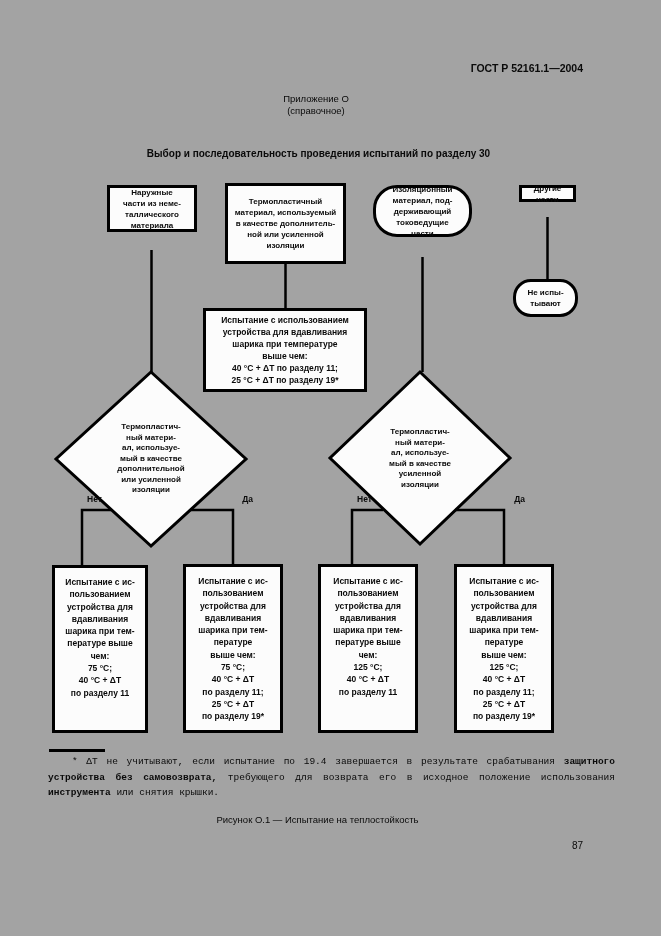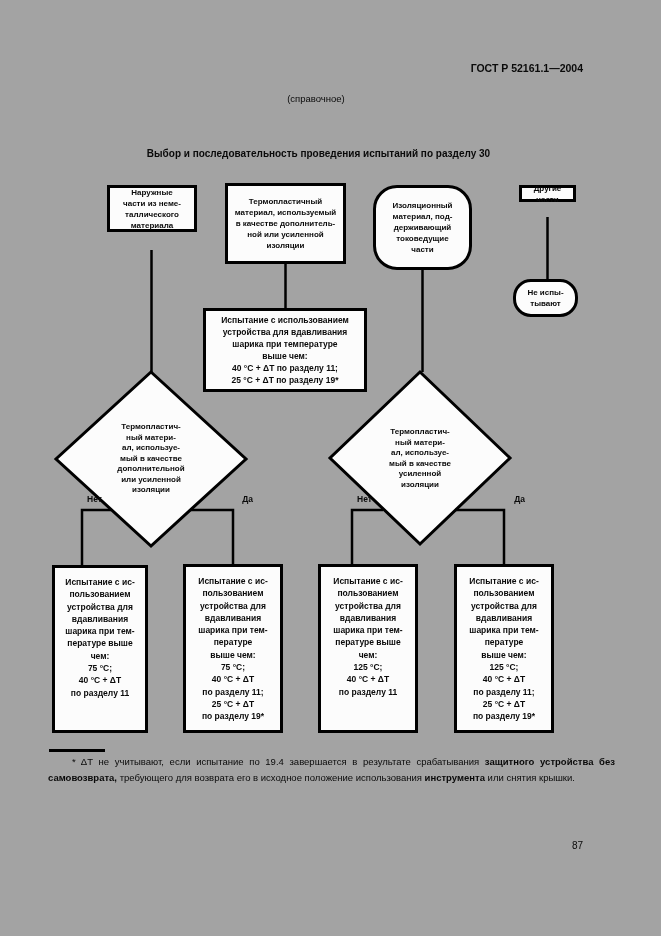--- a/index.html
+++ b/index.html
@@ -13,52 +13,53 @@
   .annex{top:93px;left:0;width:632px;text-align:center;font-size:9.5px;line-height:12px;}
   .fig-title{top:148px;left:0;width:637px;text-align:center;font-size:10px;font-weight:bold;}
   .svg-layer{top:0;left:0;pointer-events:none;}
   .node{
     box-sizing:border-box;border:3px solid #000;background:#fcfcfc;
     display:flex;align-items:center;justify-content:center;text-align:center;
     font-size:8px;font-weight:bold;line-height:11px;
   }
   .n1{left:107px;top:185px;width:90px;height:47px;}
   .n2{left:225px;top:183px;width:121px;height:81px;}
-  .n3{left:373px;top:185px;width:99px;height:85px;border-radius:24px;}
+  .n3{left:373px;top:185px;width:99px;height:52px;border-radius:24px;}
   .n4{left:519px;top:185px;width:57px;height:17px;}
   .n5{left:513px;top:279px;width:65px;height:38px;border-radius:18px;}
   .nmid{left:203px;top:308px;width:164px;height:84px;font-size:8.5px;line-height:12px;}
   .nres{align-items:flex-start;padding-top:8px;font-size:8.5px;line-height:12.3px;height:169px;width:100px;}
   .na{left:52px;top:565px;width:96px;height:168px;}
   .nb{left:183px;top:564px;}
   .nc{left:318px;top:564px;}
   .nd{left:454px;top:564px;}
   .dtext{
     text-align:center;font-size:8px;font-weight:bold;line-height:10.5px;width:140px;
   }
   .dl{left:81px;top:422px;}
   .dr{left:350px;top:427px;}
   .branch-label{font-size:8.5px;font-weight:bold;width:40px;text-align:right;top:494px;}
   .bl1{left:62px;} .bl2{left:213px;} .bl3{left:332px;} .bl4{left:485px;}
   .foot-rule{left:49px;top:749px;width:56px;height:2.5px;background:#000;}
   .footnote{
     left:48px;top:754px;width:567px;font-size:9.5px;line-height:15.5px;
-    text-indent:24px;text-align:justify;
+    text-indent:24px;text-align:justify;font-family:Liberation Mono, monospace;
   }
   .caption{top:814px;left:0;width:635px;text-align:center;font-size:9.5px;}
   .page-number{top:840px;right:78px;font-size:10px;}
 </style>
 </head>
 <body>
 
 <div class="page">
 
   <div class="abs doc-number">ГОСТ Р 52161.1—2004</div>
 
   <div class="abs annex">
+    <div>Приложение О</div>
     <div>(справочное)</div>
   </div>
 
   <div class="abs fig-title">Выбор и последовательность проведения испытаний по разделу 30</div>
 
   <svg class="abs svg-layer" width="661" height="936" viewBox="0 0 661 936">
     <path d="M151.5 250 V 372" stroke="#000" stroke-width="2.5" fill="none"></path>
     <path d="M285.5 264 V 309" stroke="#000" stroke-width="2.5" fill="none"></path>
     <path d="M422.5 257 V 372" stroke="#000" stroke-width="2.5" fill="none"></path>
     <path d="M547.5 217 V 280" stroke="#000" stroke-width="2.5" fill="none"></path>
@@ -156,15 +157,16 @@
 выше чем:
 125 °С;
 40 °С + ΔT
 по разделу 11;
 25 °С + ΔT
 по разделу 19*</div>
 
   <div class="abs foot-rule"></div>
   <div class="abs footnote"><span>* ΔT не учитывают, если испытание по 19.4 завершается в результате срабатывания </span><b>защитного устройства без самовозврата,</b><span> требующего для возврата его в исходное положение использования </span><b>инструмента</b><span> или снятия крышки.</span></div>
 
+  <div class="abs caption">Рисунок О.1 — Испытание на теплостойкость</div>
   <div class="abs page-number">87</div>
 
 </div>
 
 </body></html>

